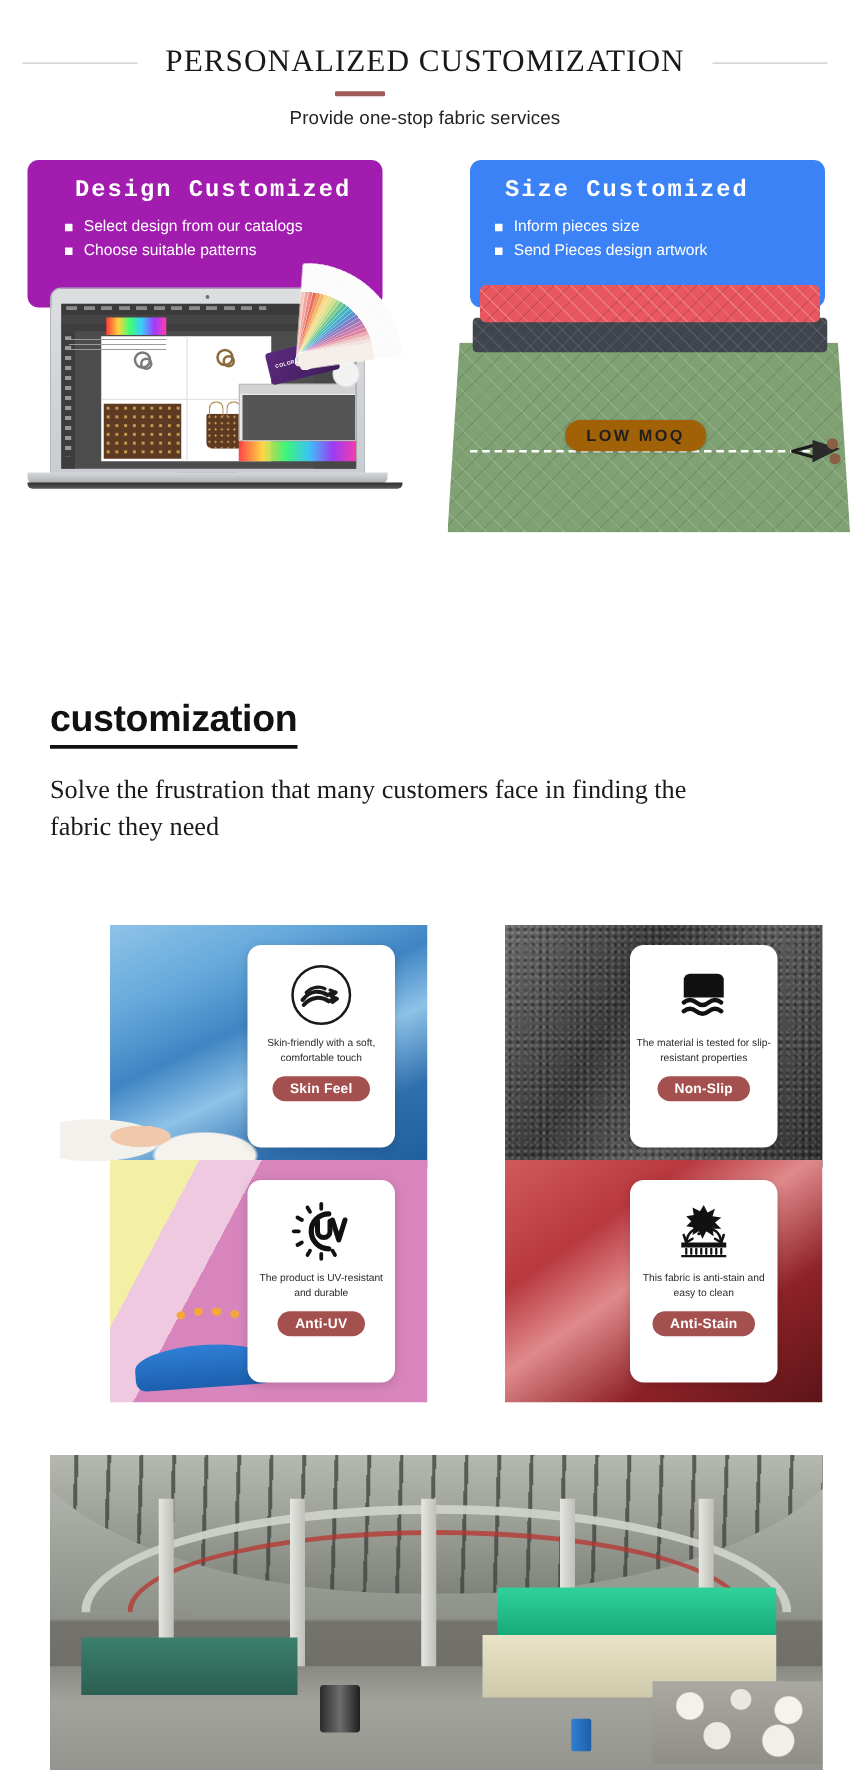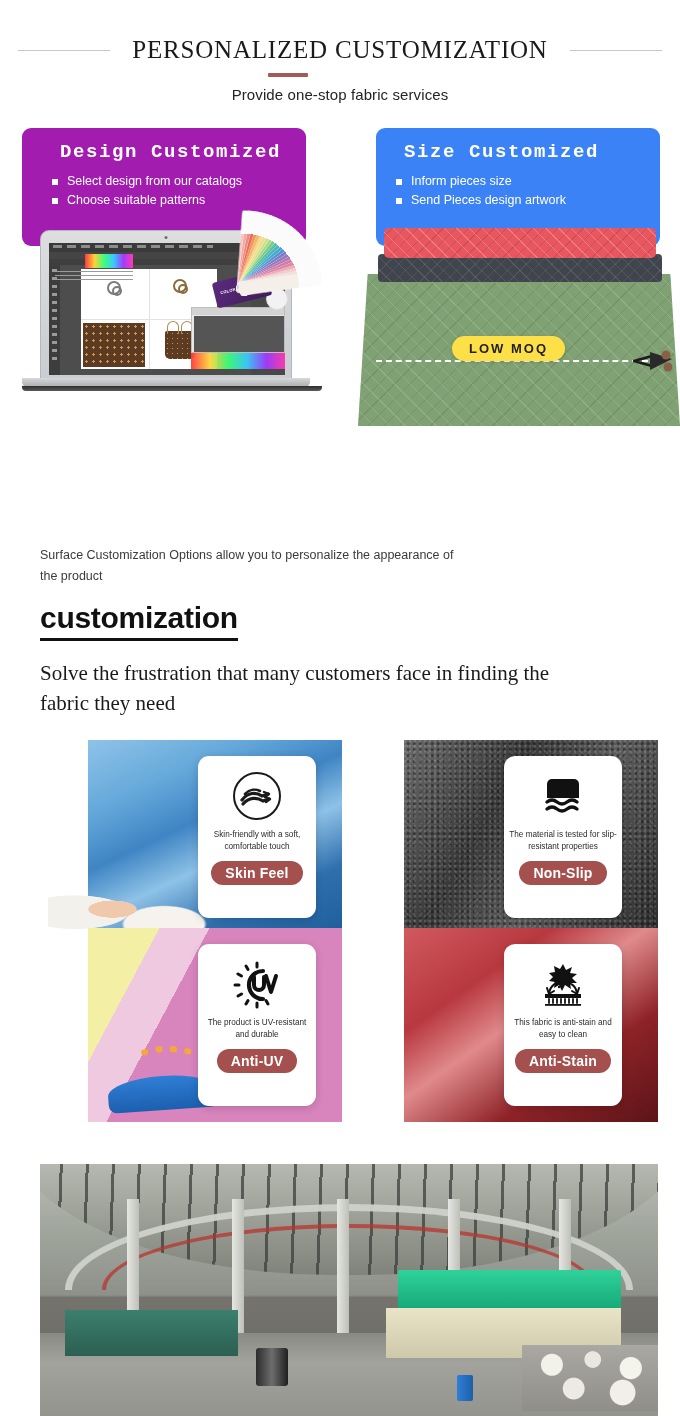--- a/index.html
+++ b/index.html
@@ -163,21 +163,21 @@
       repeating-linear-gradient(-45deg, rgba(0,0,0,.10) 0 1px, transparent 1px 9px);
   }
   .cutline {
     position:absolute; left:18px; top:134px; width:272px; height:0;
     border-top:2px dashed #ffffff;
   }
   .scissors { position:absolute; right:4px; top:122px; width:44px; height:26px; z-index:6; }
 
   .moq-badge {
     position:absolute; left:94px; top:110px;
-    background:#fde047; border-radius:13px; padding:5px 17px;
+    background:#a16207; border-radius:13px; padding:5px 17px;
     font-size:13px; font-weight:700; letter-spacing:2px; color:#1f1f1f;
     box-shadow:0 1px 3px rgba(0,0,0,.18); z-index:8;
   }
 
   
   .banner {
     position:absolute; top:450px; left:0; width:680px; height:47px;
     background:#a7524f; display:flex; align-items:center; justify-content:center;
   }
   .banner-txt {
@@ -254,21 +254,21 @@
   }
   .fcell.c0 .fpanel, .fcell.c2 .fpanel { left:158px; }
   .fcell.c1 .fpanel, .fcell.c3 .fpanel { left:148px; }
   .fic { margin-top:14px; width:52px; height:52px; }
   .fdesc {
     margin-top:7px; width:108px; text-align:center;
     font-size:8.2px; line-height:11.5px; color:#2a2a2a;
   }
   .fbadge {
     margin-top:9px; background:#a4504e; color:#fff; border-radius:12px;
-    padding:4px 14px; font-size:14px; font-weight:700; letter-spacing:.2px;
+    padding:4px 14px; font-size:11px; font-weight:700; letter-spacing:.2px;
   }
 
   
   .factory { position:absolute; top:1164px; left:40px; width:618px; height:252px; overflow:hidden;
              background:#8e8e8a; }
   .fct-sky { position:absolute; inset:0;
              background:linear-gradient(180deg,#b9bcb5 0%, #9ea39a 30%, #8d918a 52%, #74736e 53%, #6f6e69 70%, #7a7975 100%); }
   .fct-roof { position:absolute; left:-5%; top:-14%; width:110%; height:58%;
               background:
                 repeating-linear-gradient(92deg, rgba(60,62,60,.75) 0 3px, transparent 3px 26px),
@@ -422,21 +422,20 @@
         <circle cx="34" cy="7" r="4.5" fill="#8a5f45"></circle>
         <circle cx="36" cy="19" r="4.5" fill="#8a5f45"></circle>
       </svg>
       <div class="moq-badge">LOW MOQ</div>
     </div>
 
   </div>
 
 
   <div class="intro">
-    <div class="intro-small">Surface Customization Options allow you to personalize the appearance of the product</div>
     <div class="intro-big">customization</div>
     <div class="intro-serif">Solve the frustration that many customers face in finding the fabric they need</div>
   </div>
 
   <div class="grid">
 
     <div class="fcell c0">
       <div class="bg-skin">
         <div class="baby"></div>
       </div>

